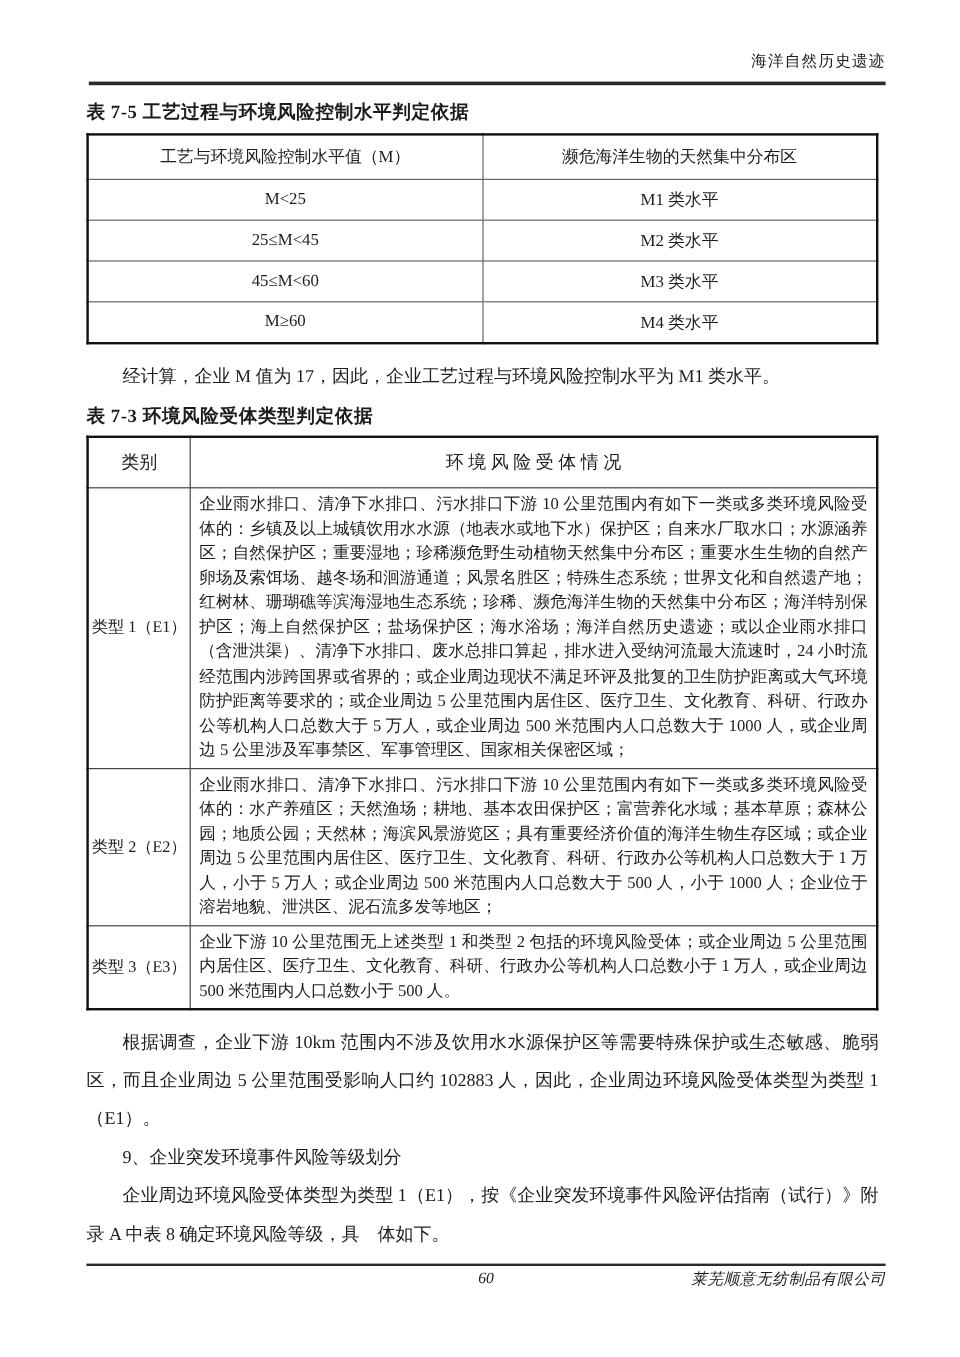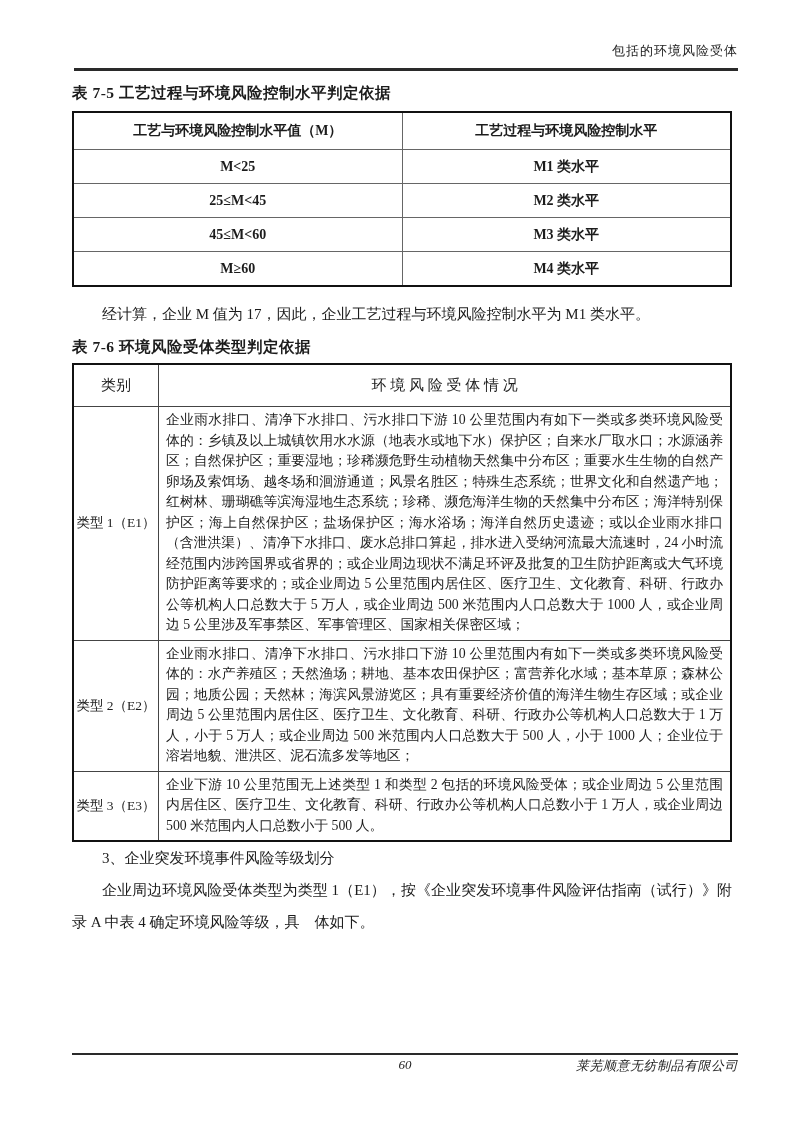--- a/index.html
+++ b/index.html
@@ -34,21 +34,21 @@
     padding-top: 7px;
     font-size: 15.5px;
     font-weight: bold;
     letter-spacing: 0.5px;
   }
   table { width: 100%; border-collapse: collapse; table-layout: fixed; }
   .t75 { margin-top: 7px; border: 2.5px solid #111; }
   .t75 th, .t75 td {
     border: 1px solid #666;
     text-align: center;
-    font-weight: bold;
+    font-weight: normal;
     font-size: 14px;
   }
   .t75 th { height: 34px; }
   .t75 td { height: 31px; }
   .para {
     margin: 0;
     font-size: 15px;
     line-height: 32px;
     text-indent: 2em;
     text-align: justify;
@@ -89,32 +89,32 @@
     top: 2px;
     letter-spacing: 0.5px;
   }
 </style>
 </head>
 <body>
 
 <div class="page">
 
   <div class="header">
-    <span>包括的环境风险受体</span>
+    <span>海洋自然历史遗迹</span>
   </div>
 
   <div class="content">
 
     <p class="tbl-title">表 7-5 工艺过程与环境风险控制水平判定依据</p>
 
     <table class="t75">
       <thead>
         <tr>
           <th>工艺与环境风险控制水平值（M）</th>
-          <th>工艺过程与环境风险控制水平</th>
+          <th>濒危海洋生物的天然集中分布区</th>
         </tr>
       </thead>
       <tbody>
         <tr>
           <td>M&lt;25</td>
           <td>M1 类水平</td>
         </tr>
         <tr>
           <td>25≤M&lt;45</td>
           <td>M2 类水平</td>
@@ -125,21 +125,21 @@
         </tr>
         <tr>
           <td>M≥60</td>
           <td>M4 类水平</td>
         </tr>
       </tbody>
     </table>
 
     <p class="para first">经计算，企业 M 值为 17，因此，企业工艺过程与环境风险控制水平为 M1 类水平。</p>
 
-    <p class="tbl-title">表 7-6 环境风险受体类型判定依据</p>
+    <p class="tbl-title">表 7-3 环境风险受体类型判定依据</p>
 
     <table class="t76">
       <thead>
         <tr>
           <th class="col-type">类别</th>
           <th>环 境 风 险 受 体 情 况</th>
         </tr>
       </thead>
       <tbody>
         <tr>
@@ -150,22 +150,23 @@
           <td class="type-cell">类型 2（E2）</td>
           <td class="desc-cell">企业雨水排口、清净下水排口、污水排口下游 10 公里范围内有如下一类或多类环境风险受体的：水产养殖区；天然渔场；耕地、基本农田保护区；富营养化水域；基本草原；森林公园；地质公园；天然林；海滨风景游览区；具有重要经济价值的海洋生物生存区域；或企业周边 5 公里范围内居住区、医疗卫生、文化教育、科研、行政办公等机构人口总数大于 1 万人，小于 5 万人；或企业周边 500 米范围内人口总数大于 500 人，小于 1000 人；企业位于溶岩地貌、泄洪区、泥石流多发等地区；</td>
         </tr>
         <tr>
           <td class="type-cell">类型 3（E3）</td>
           <td class="desc-cell">企业下游 10 公里范围无上述类型 1 和类型 2 包括的环境风险受体；或企业周边 5 公里范围内居住区、医疗卫生、文化教育、科研、行政办公等机构人口总数小于 1 万人，或企业周边 500 米范围内人口总数小于 500 人。</td>
         </tr>
       </tbody>
     </table>
 
-    <p class="para">3、企业突发环境事件风险等级划分</p>
-    <p class="para">企业周边环境风险受体类型为类型 1（E1），按《企业突发环境事件风险评估指南（试行）》附录 A 中表 4 确定环境风险等级，具　体如下。</p>
+    <p class="para first">根据调查，企业下游 10km 范围内不涉及饮用水水源保护区等需要特殊保护或生态敏感、脆弱区，而且企业周边 5 公里范围受影响人口约 102883 人，因此，企业周边环境风险受体类型为类型 1（E1）。</p>
+    <p class="para">9、企业突发环境事件风险等级划分</p>
+    <p class="para">企业周边环境风险受体类型为类型 1（E1），按《企业突发环境事件风险评估指南（试行）》附录 A 中表 8 确定环境风险等级，具　体如下。</p>
 
   </div>
 
   <div class="footer">
     <div class="footer-inner">
       <span class="page-num">60</span>
       <span class="company">莱芜顺意无纺制品有限公司</span>
     </div>
   </div>
 

